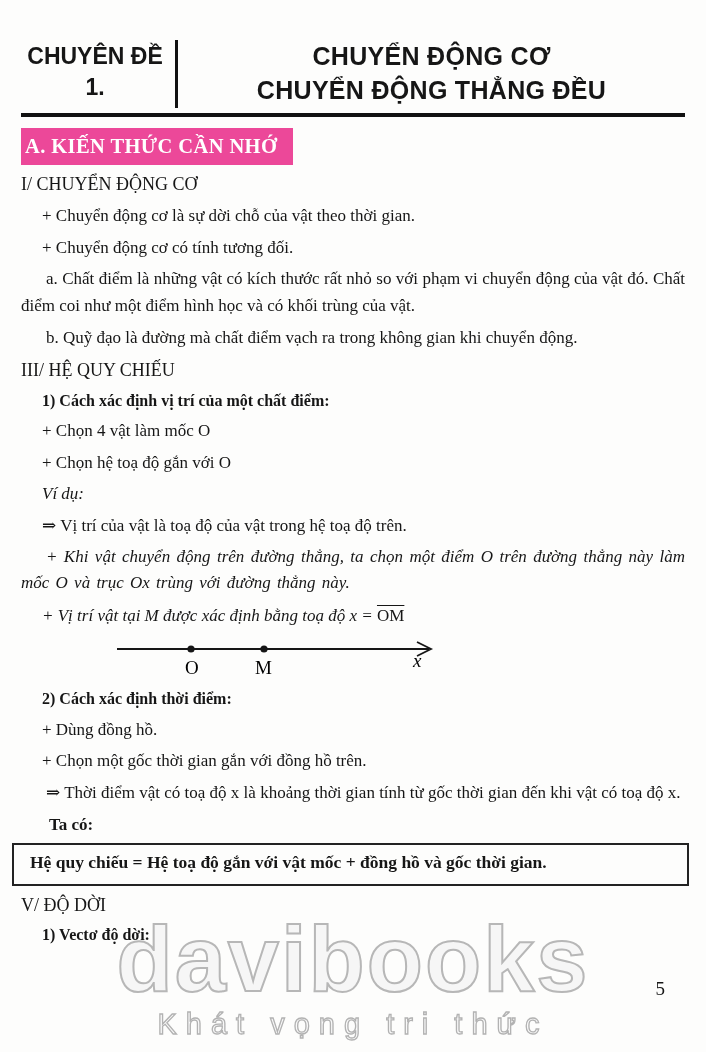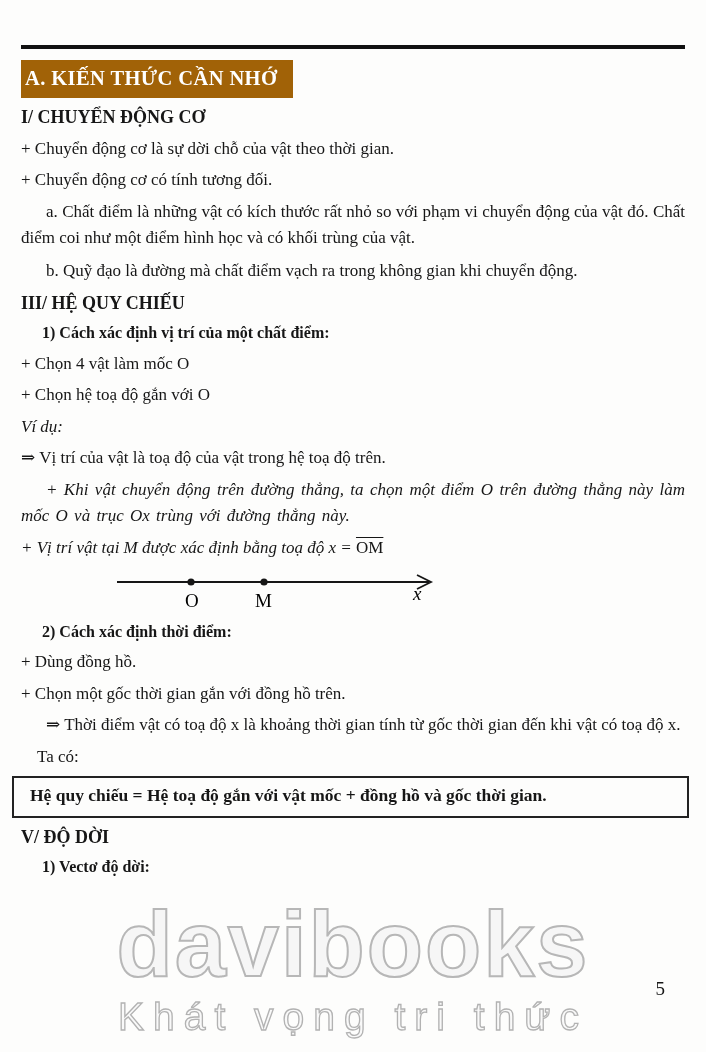--- a/index.html
+++ b/index.html
@@ -20,31 +20,31 @@
   }
   .hdr-divider{width:3px;background:#111;margin-left:6px;}
   .hdr-title{
     flex:1;text-align:center;
     font-family:"Liberation Sans","DejaVu Sans",sans-serif;
     font-weight:700;font-size:25px;line-height:1.35;letter-spacing:.3px;
   }
   .thick-rule{height:4px;background:#111;margin-top:5px;}
 
   .banner{
-    display:inline-block;background:#a16207;color:#fff;
+    display:inline-block;background:#ec4899;color:#fff;
     font-weight:700;font-size:20.5px;letter-spacing:.4px;
     padding:3px 16px 4px 4px;margin-top:11px;
   }
 
-  h2.sec{font-size:18px;font-weight:700;margin:7px 0 2px 0;line-height:1.4;}
+  h2.sec{font-size:18px;font-weight:400;margin:7px 0 2px 0;line-height:1.4;}
   h3.sub{font-size:16px;font-weight:700;margin:6px 0 2px 21px;line-height:1.4;}
   p{margin:6px 0;}
-  p.plus{}
+  p.plus{margin-left:21px;}
   p.para{text-align:justify;text-indent:25px;line-height:1.55;}
-  p.taco{margin-left:16px;}
+  p.taco{margin-left:28px;font-weight:bold;}
   .example{font-style:italic;}
   .example.para{word-spacing:2px;}
   .ovl{text-decoration:overline;font-style:normal;}
 
   .formula-box{
     border:2px solid #222;font-weight:700;font-size:17.5px;
     padding:4px 8px 8px 16px;margin:6px -4px 5px -9px;
   }
 
   .diagram{margin:0 0 0 94px;height:48px;}
@@ -58,29 +58,40 @@
   .watermark{
     position:absolute;left:0;width:100%;bottom:6px;text-align:center;
     pointer-events:none;user-select:none;
     font-family:"Liberation Sans","DejaVu Sans",sans-serif;
   }
   .wm1{
     font-size:92px;font-weight:700;line-height:.9;letter-spacing:2px;
     color:rgba(240,240,240,.55);-webkit-text-stroke:2px #b7b7b7;
   }
   .wm2{
-    font-size:39px;letter-spacing:9px;margin-top:2px;
+    font-size:29px;letter-spacing:9px;margin-top:2px;
     color:rgba(245,245,245,.5);-webkit-text-stroke:1.3px #b2b2b2;
   }
 </style>
 </head>
 <body>
 
 <div class="page">
 
+  <header class="hdr">
+    <div class="hdr-left">
+      <div>CHUYÊN ĐỀ</div>
+      <div>1.</div>
+    </div>
+    <div class="hdr-divider"></div>
+    <div class="hdr-title">
+      <div>CHUYỂN ĐỘNG CƠ</div>
+      <div>CHUYỂN ĐỘNG THẲNG ĐỀU</div>
+    </div>
+  </header>
   <div class="thick-rule"></div>
 
   <div class="banner">A. KIẾN THỨC CẦN NHỚ</div>
 
   <section>
     <h2 class="sec">I/ CHUYỂN ĐỘNG CƠ</h2>
     <p class="plus">+ Chuyển động cơ là sự dời chỗ của vật theo thời gian.</p>
     <p class="plus">+ Chuyển động cơ có tính tương đối.</p>
   </section>
 

